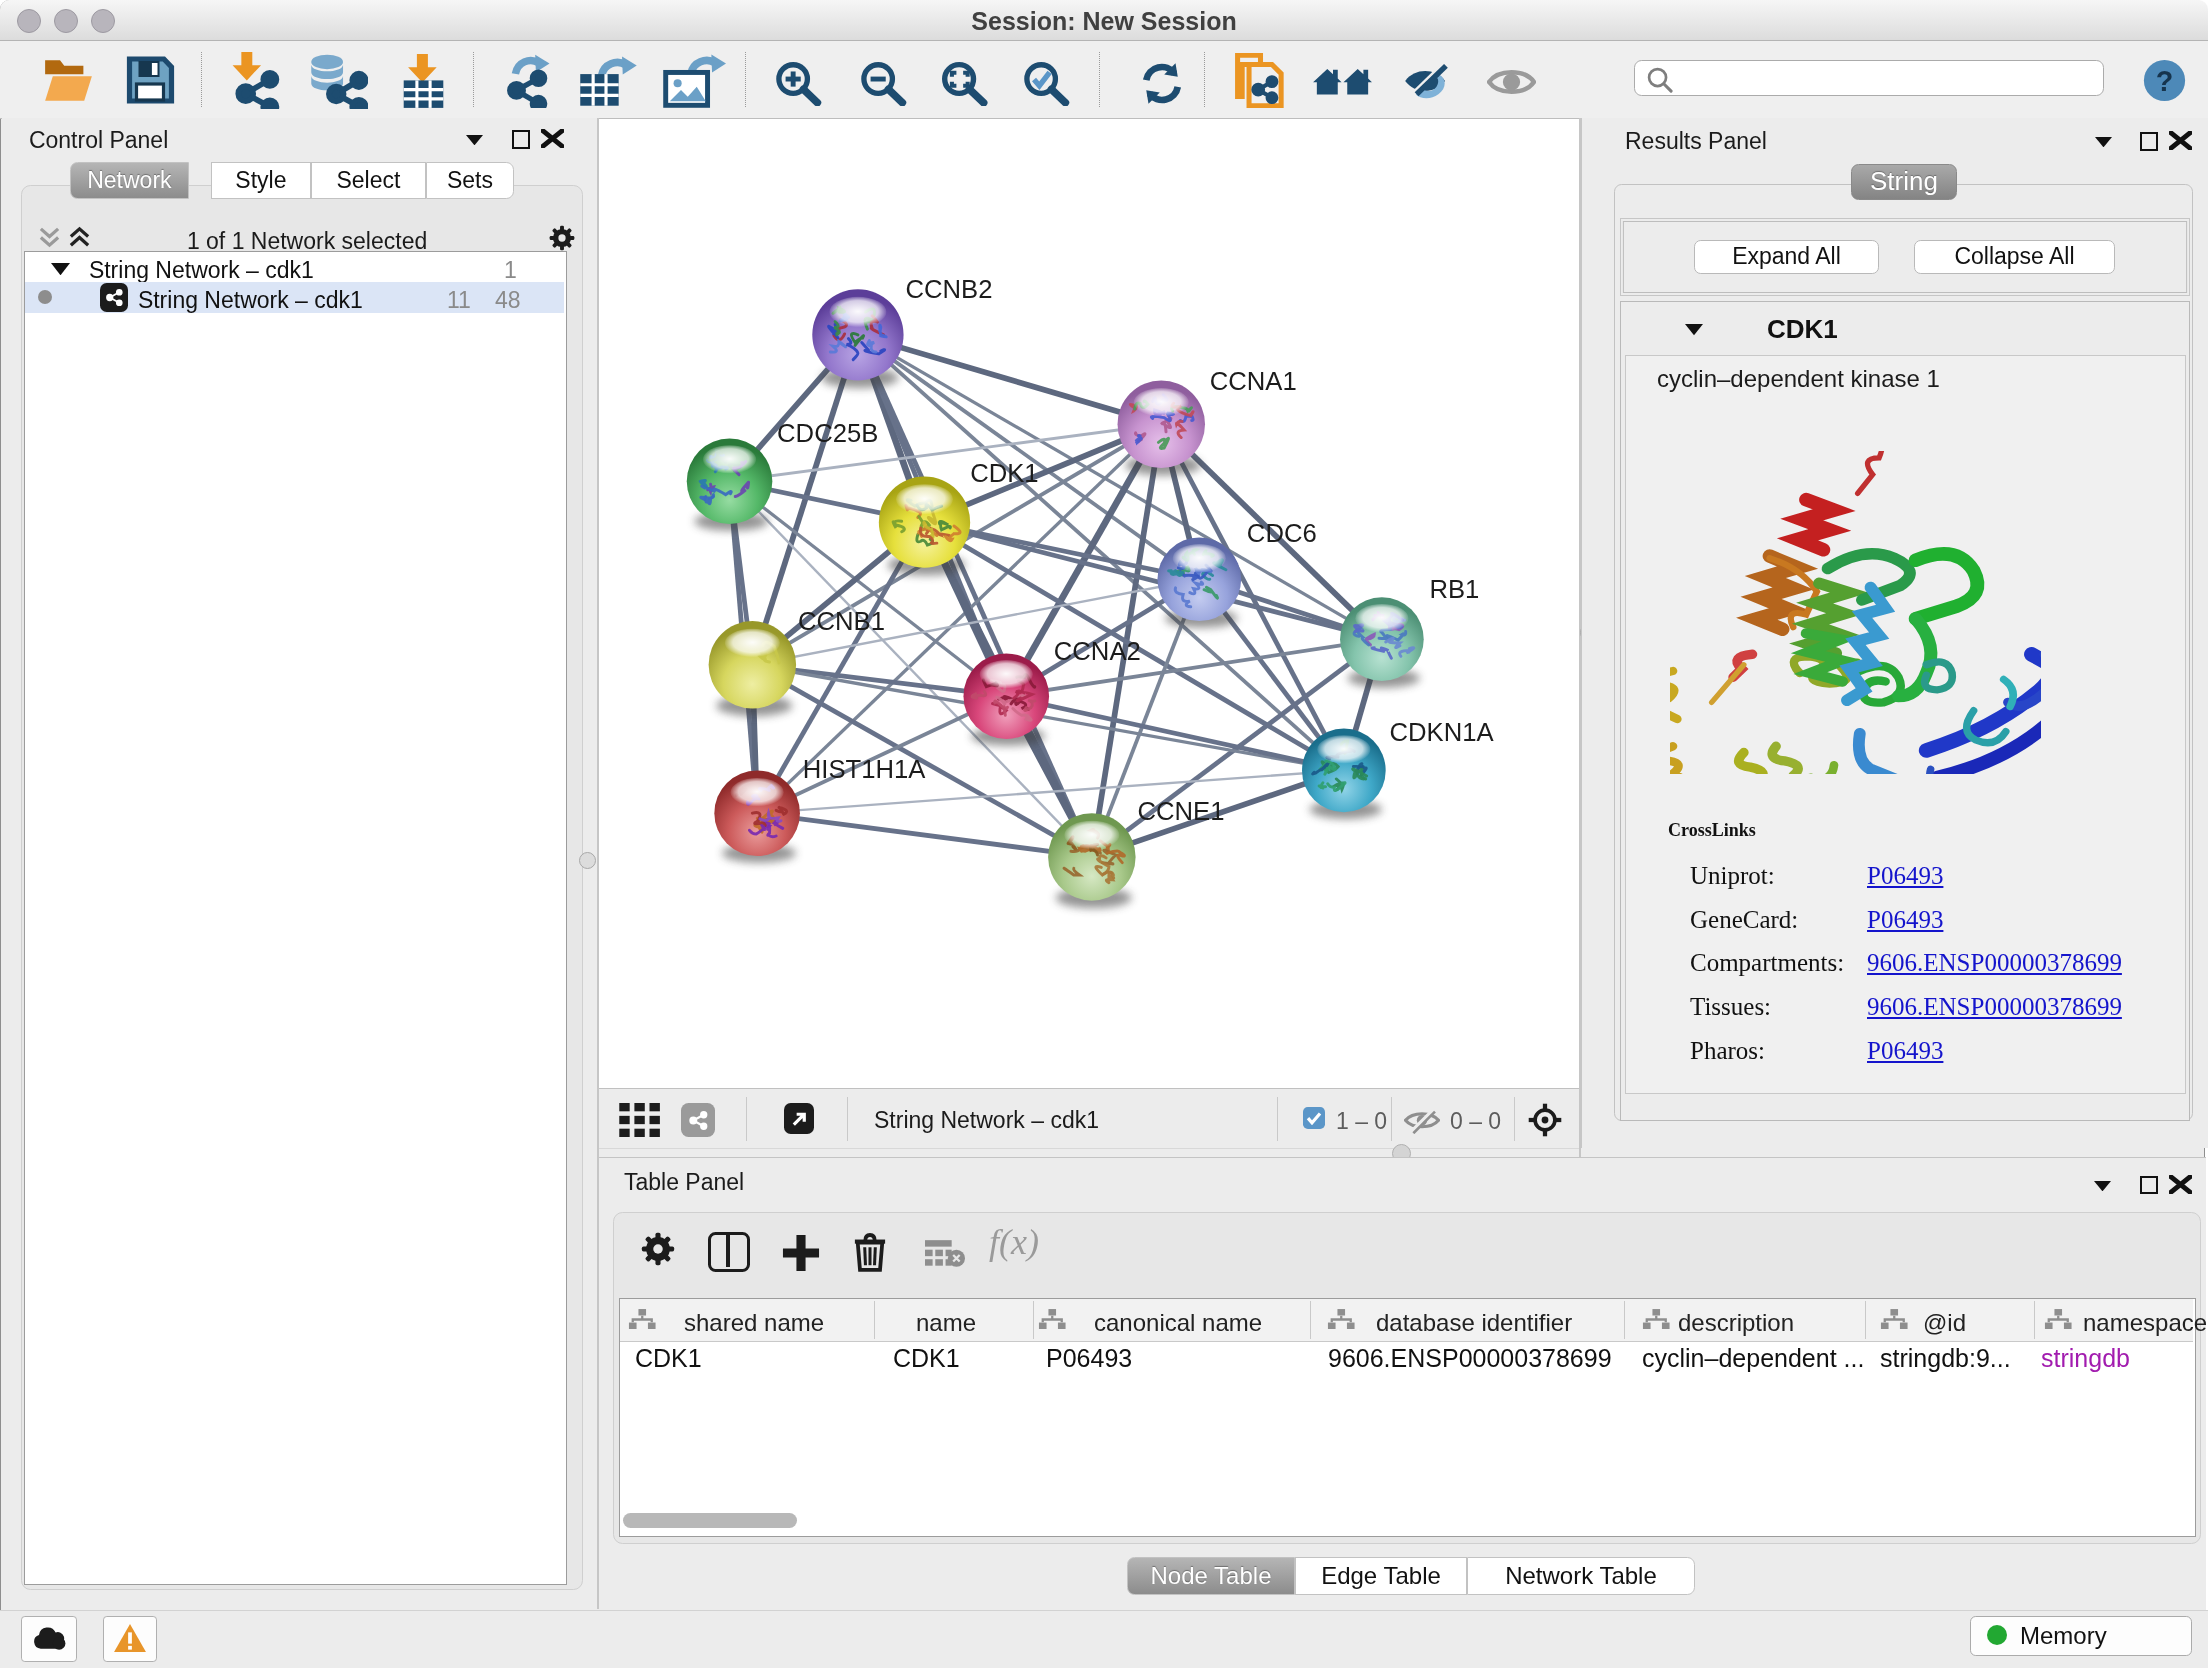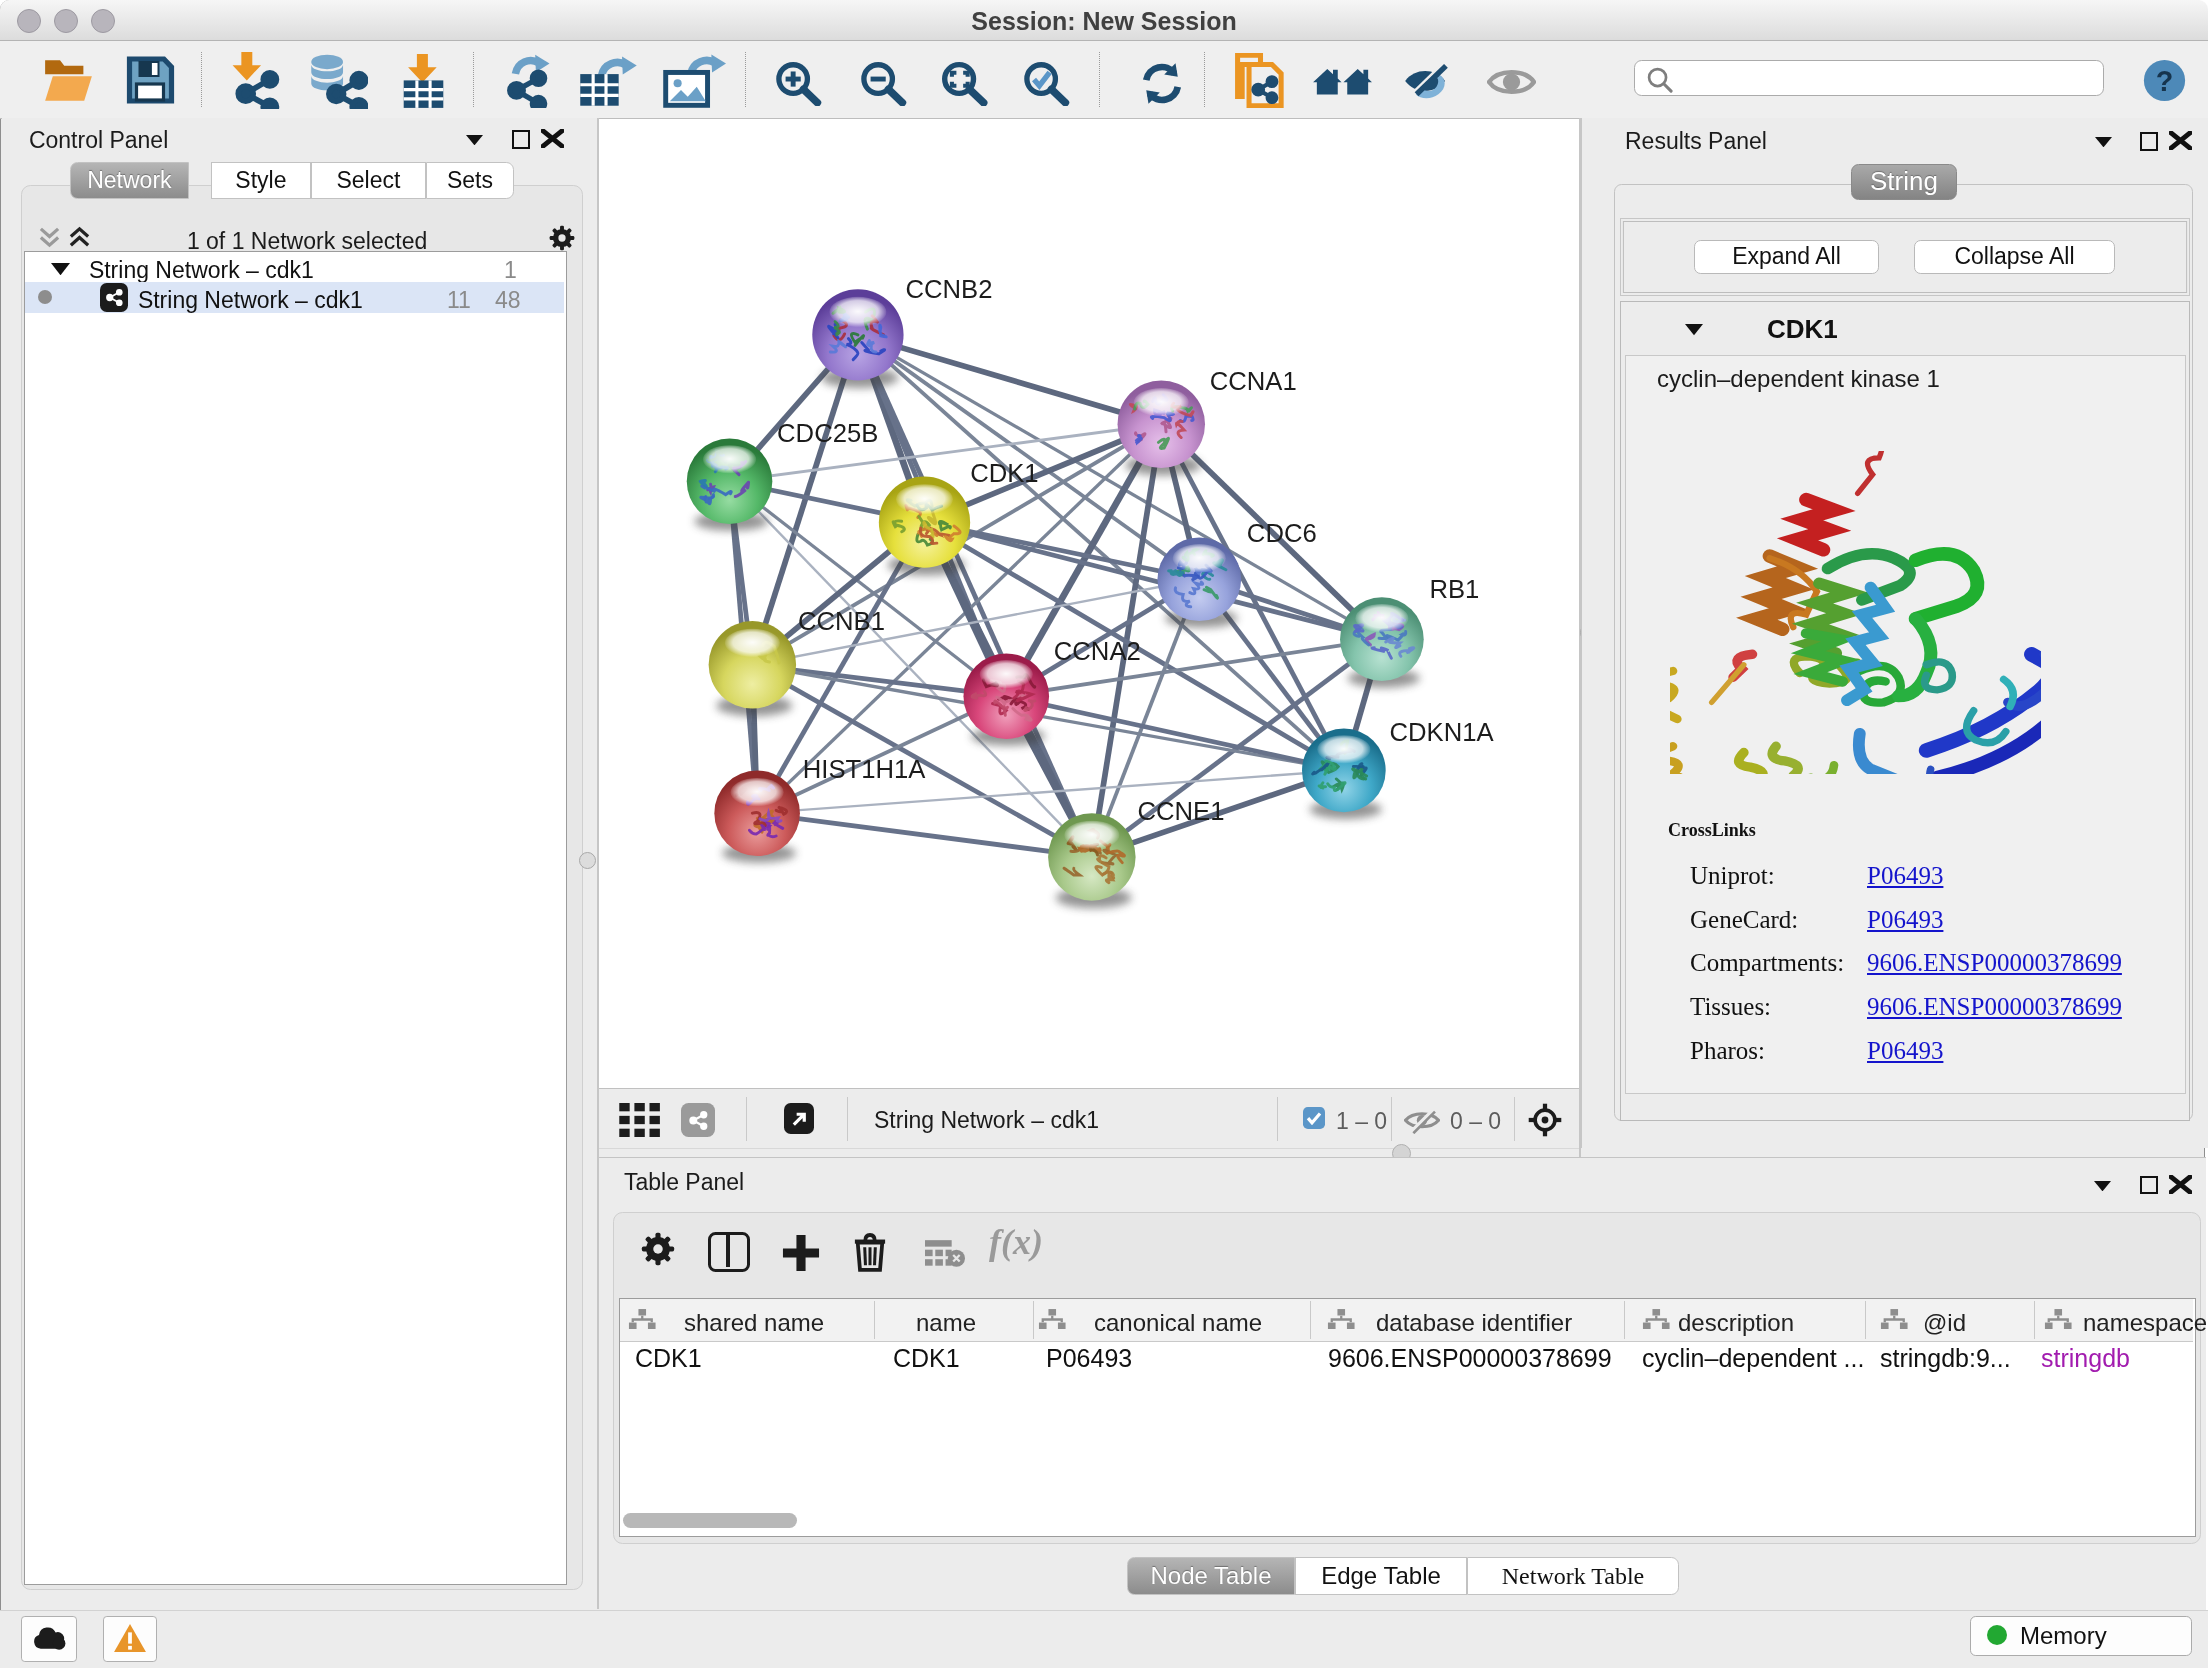--- a/index.html
+++ b/index.html
@@ -737,21 +737,21 @@
         <rect x="0" y="5" width="4" height="3.4"></rect>
         <rect x="5.4" y="5" width="4" height="3.4"></rect>
         <rect x="0" y="10" width="4" height="3.4"></rect>
         <rect x="5.4" y="10" width="4" height="3.4"></rect>
         <rect x="10.8" y="5" width="3.2" height="3.4"></rect>
         <rect x="10.8" y="10" width="3.2" height="3.4"></rect>
   <circle cx="16.5" cy="9.5" r="4.5"></circle>
       </g>
   <path d="M14.8 7.8l3.4 3.4M18.2 7.8l-3.4 3.4" stroke="#e7e7e7" stroke-width="1.2"></path>
  </svg>
- <div class="abs" style="left:390px;top:63px;font-size:36px;color:#9a9a9a;font-family:'Liberation Serif',serif;font-style:italic;font-weight:bold;">f(x)</div>
+ <div class="abs" style="left:390px;top:63px;font-size:36px;color:#9a9a9a;font-family:'Liberation Serif',serif;font-style:italic;">f(x)</div>
  <div class="abs" style="left:20px;top:140px;width:1575px;height:237px;background:#fff;border:1px solid #9c9c9c;"></div>
  <div class="abs" style="left:21px;top:141px;width:1573px;height:42px;background:#f2f2f2;border-bottom:1px solid #c9c9c9;"></div>
  <svg class="abs" style="left:28.5px;top:150px" width="28.5" height="23" viewBox="0 0 15 12">
       <g fill="#8e8e8e">
         <rect x="5.5" y="0.5" width="4" height="3.4"></rect>
         <rect x="0.5" y="7.6" width="4" height="3.4"></rect>
         <rect x="10.5" y="7.6" width="4" height="3.4"></rect>
       </g>
       <path d="M7.5 4v2M2.5 7.5v-1.5h10v1.5" fill="none" stroke="#8e8e8e" stroke-width="1.2"></path>
     </svg>
@@ -811,21 +811,21 @@
  <div class="abs" style="left:36px;top:186px;font-size:25px;color:#111;">CDK1</div>
  <div class="abs" style="left:294px;top:186px;font-size:25px;color:#111;">CDK1</div>
  <div class="abs" style="left:447px;top:186px;font-size:25px;color:#111;">P06493</div>
  <div class="abs" style="left:729px;top:186px;font-size:25px;color:#111;">9606.ENSP00000378699</div>
  <div class="abs" style="left:1043px;top:186px;font-size:25px;color:#111;">cyclin–dependent ...</div>
  <div class="abs" style="left:1281px;top:186px;font-size:25px;color:#111;">stringdb:9...</div>
  <div class="abs" style="left:1442px;top:186px;font-size:25px;color:#a21caf;">stringdb</div>
  <div class="abs" style="left:24px;top:355px;width:174px;height:15px;background:#b8b8b8;border-radius:7.6px;"></div>
  <div class="tab tabsel" style="left:528px;top:399px;width:168px;height:38px;line-height:36px;font-size:24px;border-radius:7.6px 0 0 7.6px;">Node Table</div>
  <div class="tab" style="left:696px;top:399px;width:172px;height:38px;line-height:36px;font-size:24px;">Edge Table</div>
- <div class="tab" style="left:868px;top:399px;width:212px;height:38px;line-height:36px;font-size:24px;border-radius:0 7.6px 7.6px 0;font-family:Liberation Serif, serif;">Network Table</div>
+ <div class="tab" style="left:868px;top:399px;width:228px;height:38px;line-height:36px;font-size:24px;border-radius:0 7.6px 7.6px 0;">Network Table</div>
 </div>
 <div id="statusbar" class="abs" style="left:0;top:1610px;width:2208px;height:58px;background:#ececec;border-top:1.9px solid #d2d2d2;">
  <div class="abs" style="left:21px;top:4.8px;width:56px;height:46px;background:#fdfdfd;border:1.9px solid #b0b0b0;border-radius:3.8px;box-sizing:border-box;">
   <svg class="abs" style="left:9.5px;top:10.5px" width="35" height="24" viewBox="0 0 20 13">
    <path d="M5 12 a4 4 0 0 1 -1 -7.8 a5 5 0 0 1 9.5 -1.4 a3.6 3.6 0 0 1 2.5 6.8 l0.5 2.4z" fill="#1c1c1c"></path>
    <circle cx="15.5" cy="9" r="3.6" fill="#1c1c1c"></circle>
   </svg>
  </div>
  <div class="abs" style="left:103px;top:4.8px;width:54px;height:46px;background:#fdfdfd;border:1.9px solid #b0b0b0;border-radius:3.8px;box-sizing:border-box;">
   <svg class="abs" style="left:8.6px;top:6.7px" width="34" height="30" viewBox="0 0 18 16">

